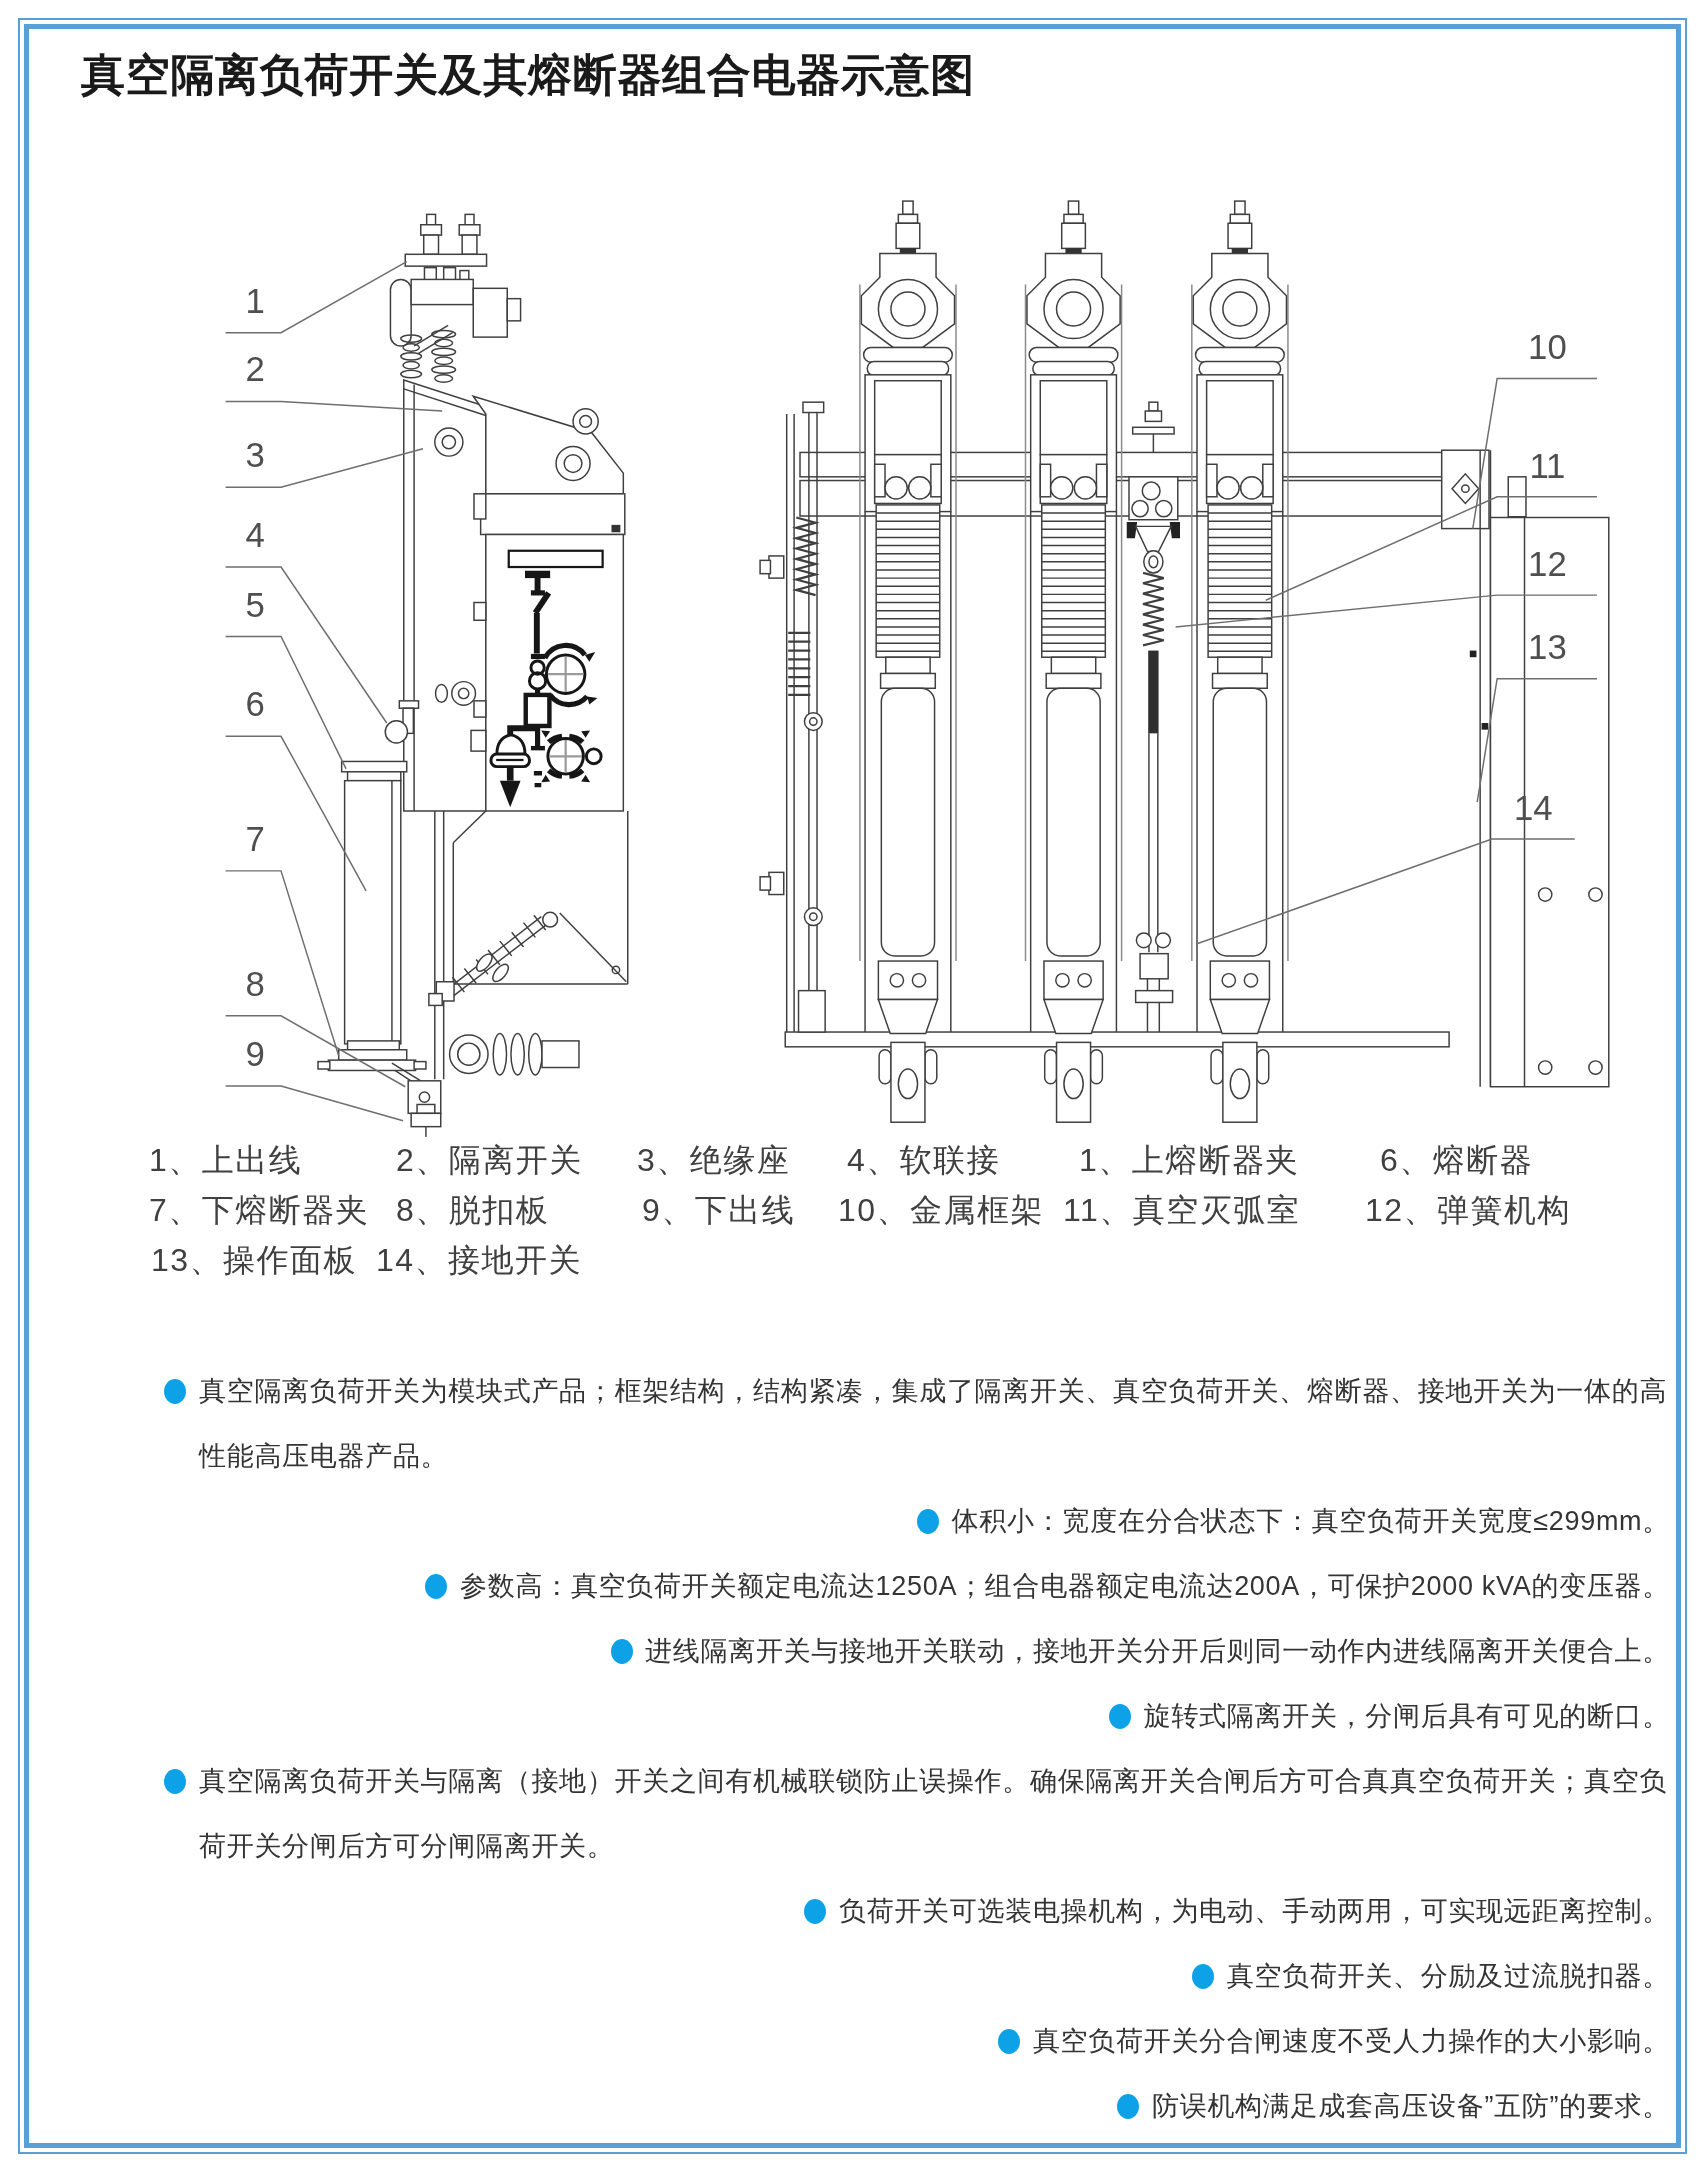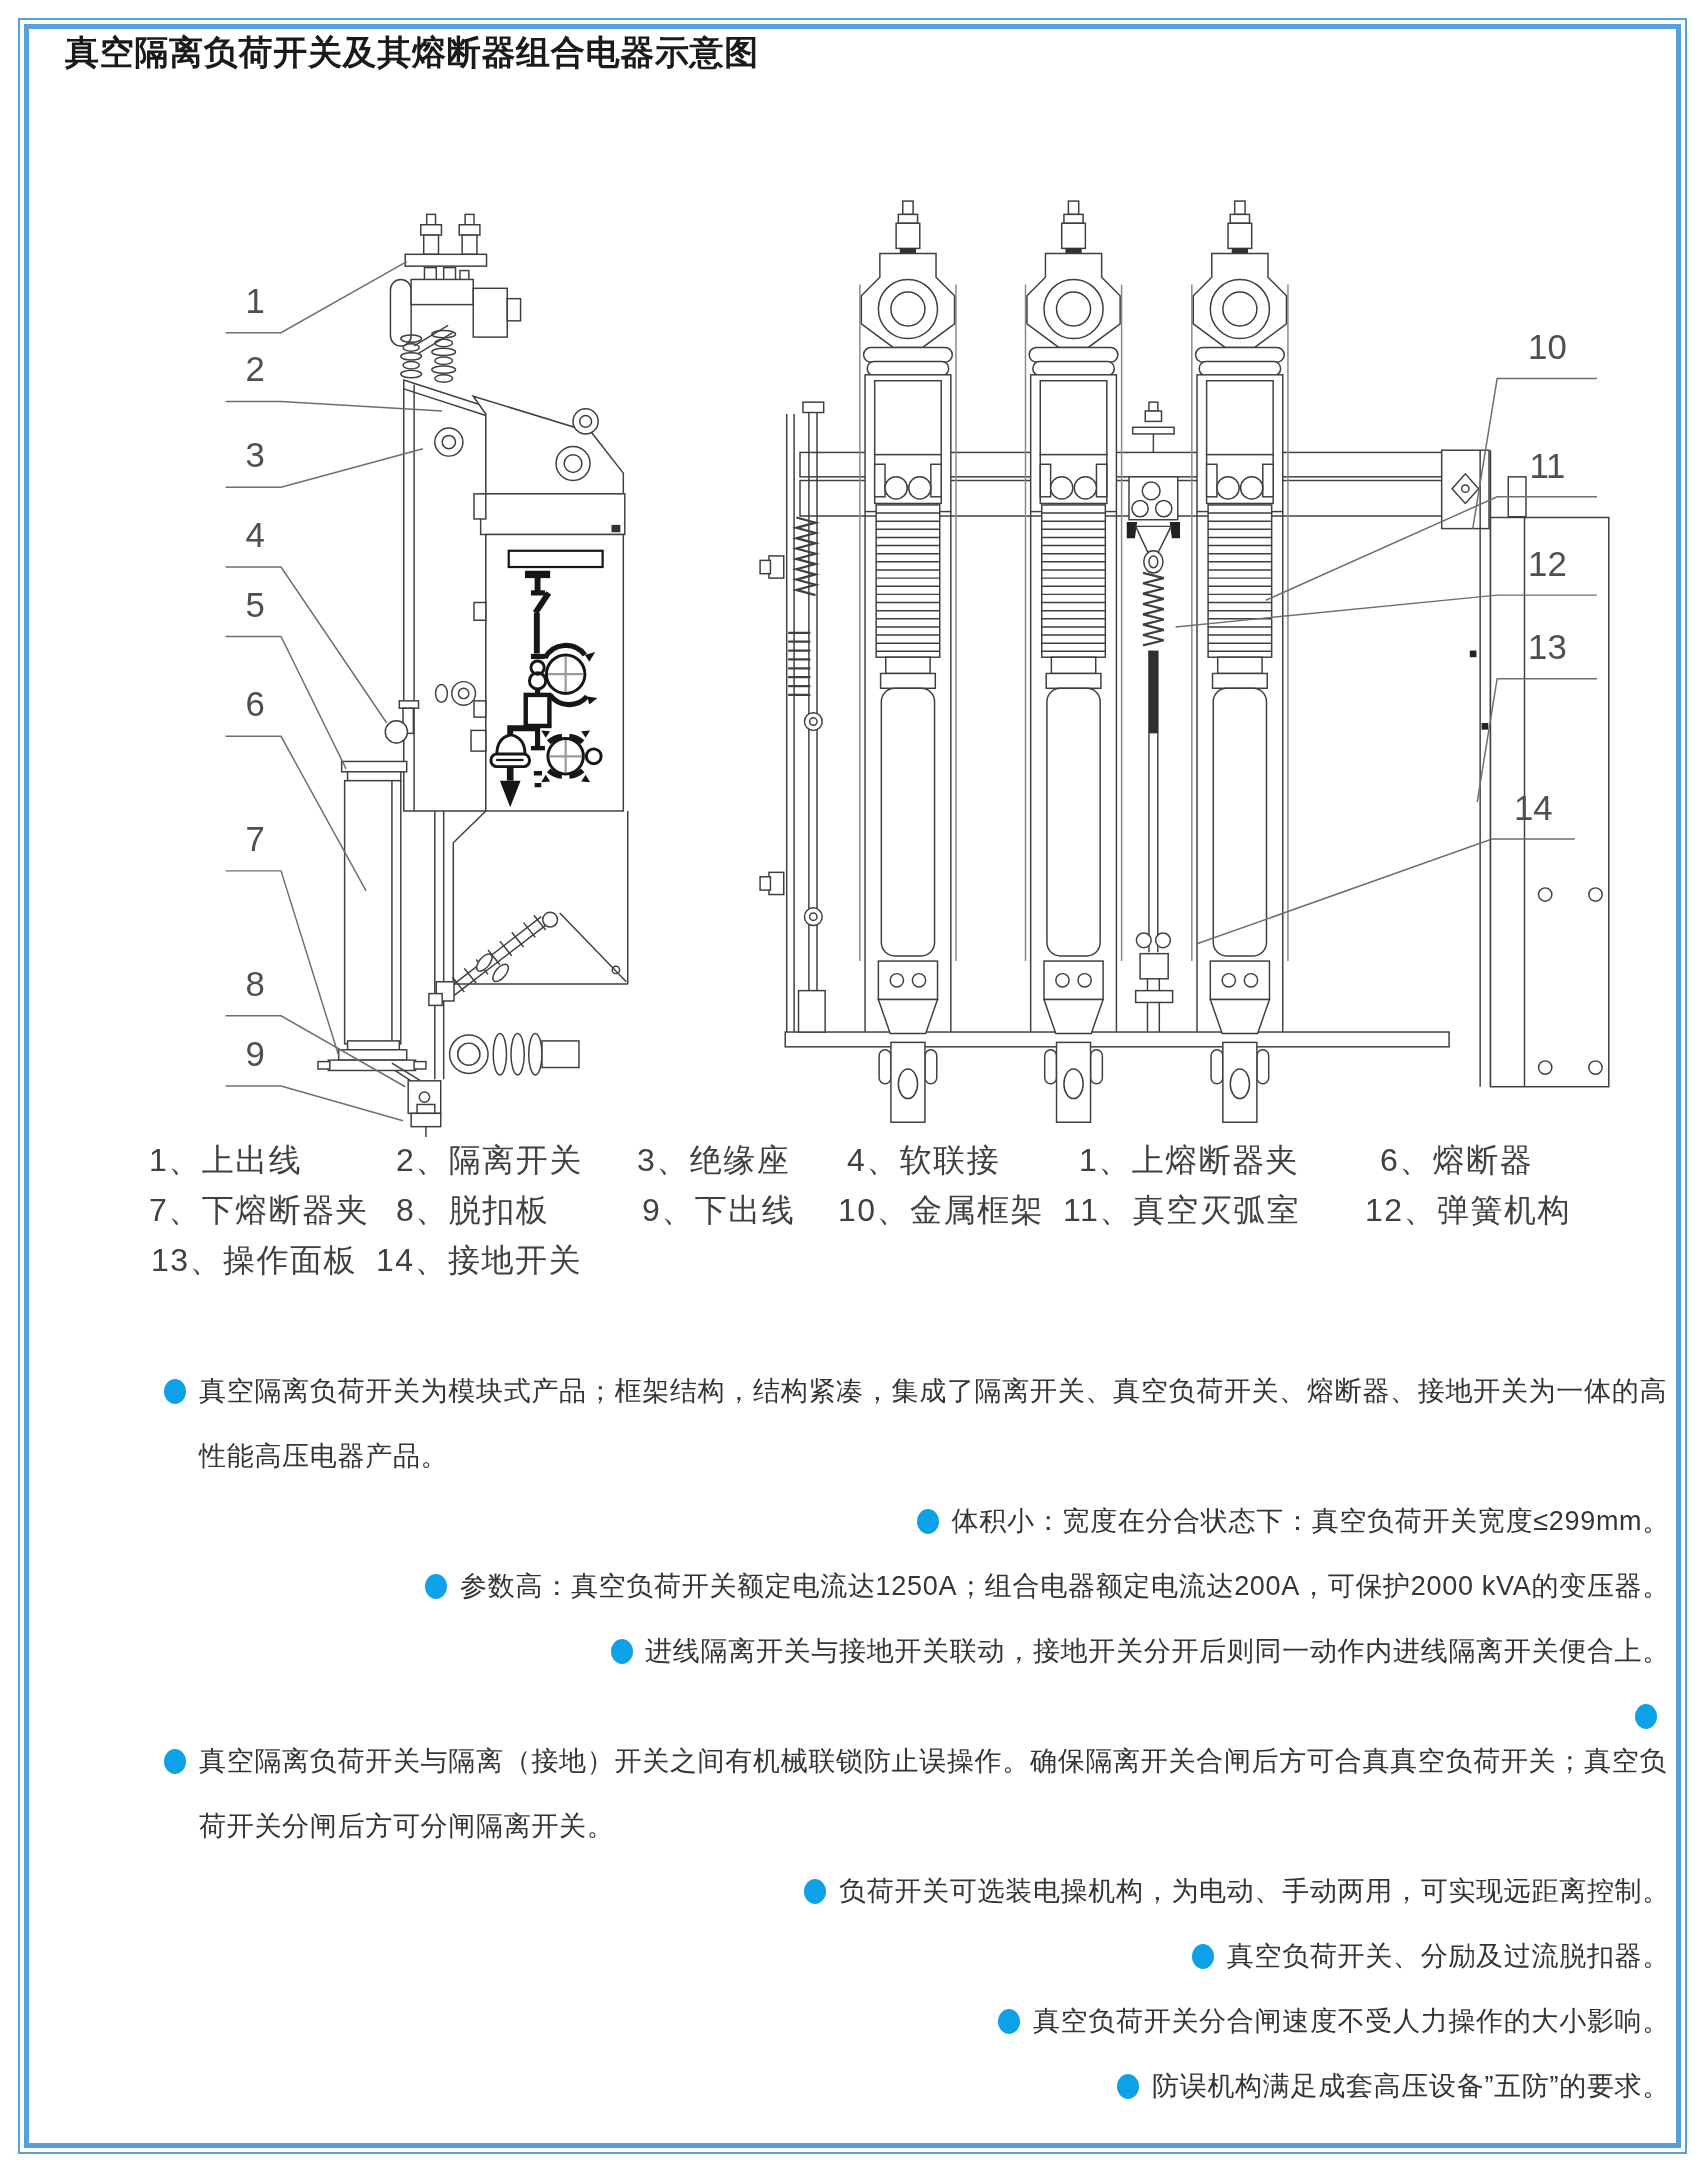--- a/index.html
+++ b/index.html
@@ -6,21 +6,21 @@
     --blue:#5aa0d8;
     --dot:#0da2e7;
     --ink:#3f3f3f;
     --blk:#1a1a1a;
   }
   html,body{margin:0;padding:0;background:#fff;}
   .page{position:relative;width:1705px;height:2172px;background:#fff;overflow:hidden;
         font-family:"Liberation Sans","DejaVu Sans",sans-serif;color:#2e2e2e;}
   .frame-outer{position:absolute;inset:18px;border:2.2px solid var(--blue);pointer-events:none;}
   .frame-inner{position:absolute;inset:24.4px;border:5.2px solid var(--blue);pointer-events:none;}
-  .title{position:absolute;left:65px;top:30px;margin:0;font-size:34px;font-weight:bold;
+  .title{position:absolute;left:65px;top:30px;margin:16px;font-size:44px;font-weight:bold;
          color:var(--blk);letter-spacing:0.7px;white-space:nowrap;}
   svg.diagram{position:absolute;left:0;top:0;width:1705px;height:2172px;}
   svg.diagram text{font-family:"Liberation Sans","DejaVu Sans",sans-serif;fill:#4f4f4f;font-size:47px;}
   .legend span{position:absolute;font-size:32px;color:#404040;white-space:nowrap;letter-spacing:1.5px;}
   .features{position:absolute;left:46px;top:1359px;width:1624px;}
   .bullet{display:flex;align-items:flex-start;justify-content:flex-end;}
   .dot{flex:0 0 22px;width:22px;height:25px;border-radius:50%;background:var(--dot);
        margin:20px 12.6px 0 0;}
   .txt{font-size:27px;line-height:65px;color:#343434;max-width:1471px;letter-spacing:0.7px;}
 </style>
@@ -341,20 +341,21 @@
     <div class="bullet">
       <span class="dot"></span>
       <span class="txt">参数高：真空负荷开关额定电流达1250A；组合电器额定电流达200A，可保护2000 kVA的变压器。</span>
     </div>
     <div class="bullet">
       <span class="dot"></span>
       <span class="txt">进线隔离开关与接地开关联动，接地开关分开后则同一动作内进线隔离开关便合上。</span>
     </div>
     <div class="bullet">
       <span class="dot"></span>
+      <span class="txt">旋转式隔离开关，分闸后具有可见的断口。</span>
     </div>
     <div class="bullet">
       <span class="dot"></span>
       <span class="txt">真空隔离负荷开关与隔离（接地）开关之间有机械联锁防止误操作。确保隔离开关合闸后方可合真真空负荷开关；真空负荷开关分闸后方可分闸隔离开关。</span>
     </div>
     <div class="bullet">
       <span class="dot"></span>
       <span class="txt">负荷开关可选装电操机构，为电动、手动两用，可实现远距离控制。</span>
     </div>
     <div class="bullet">

